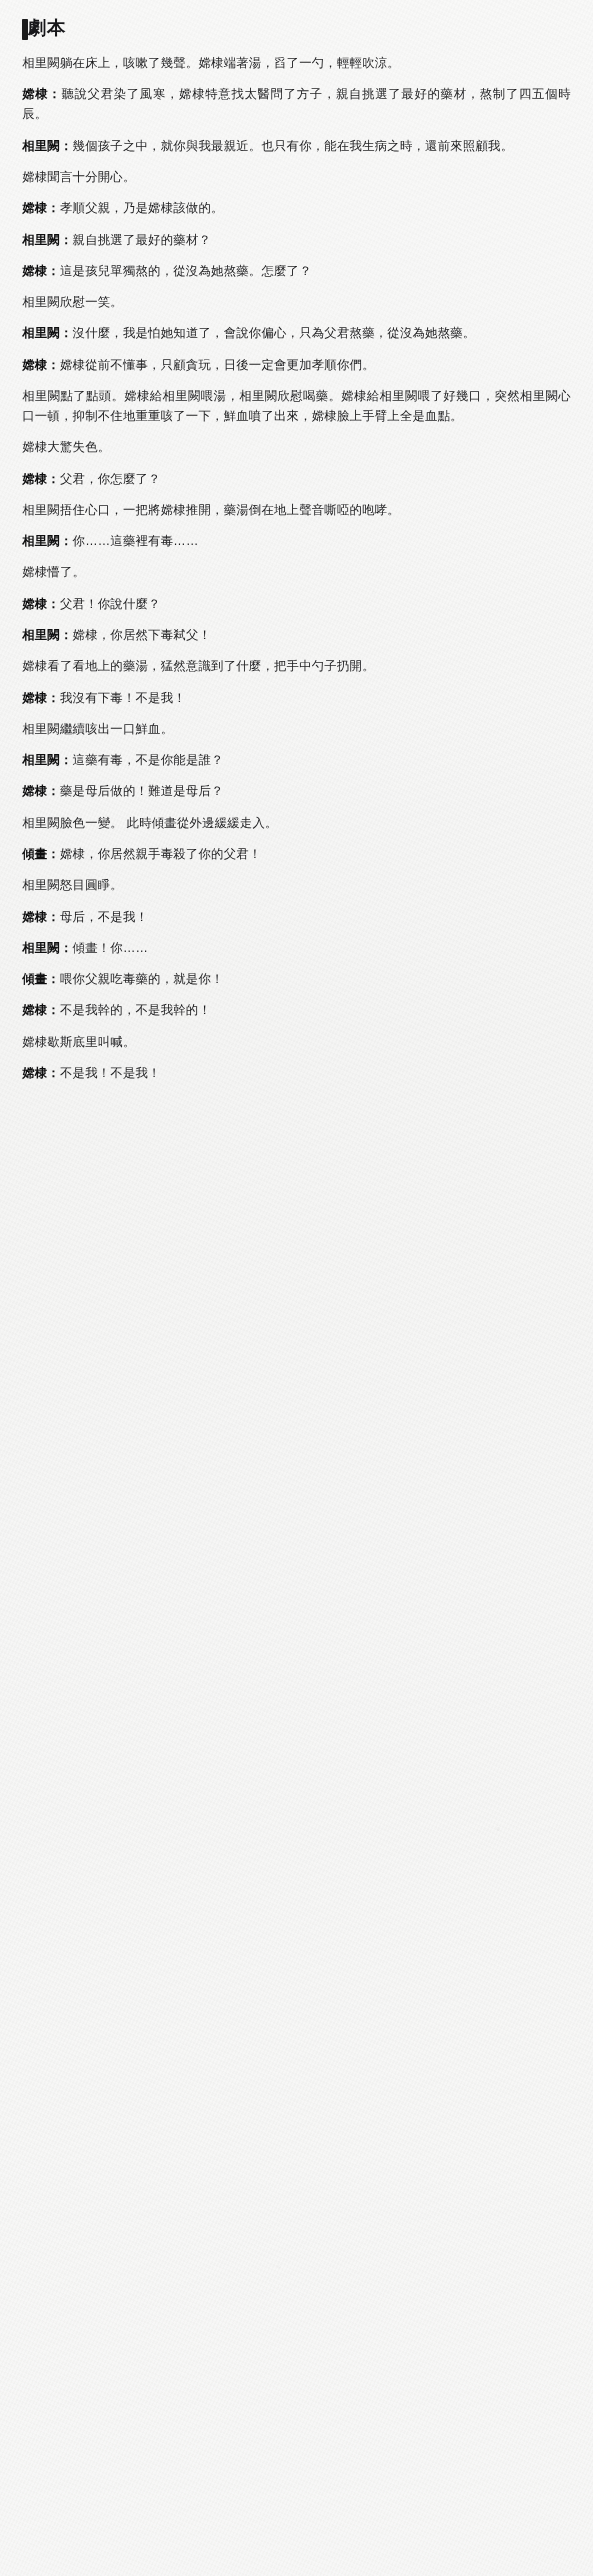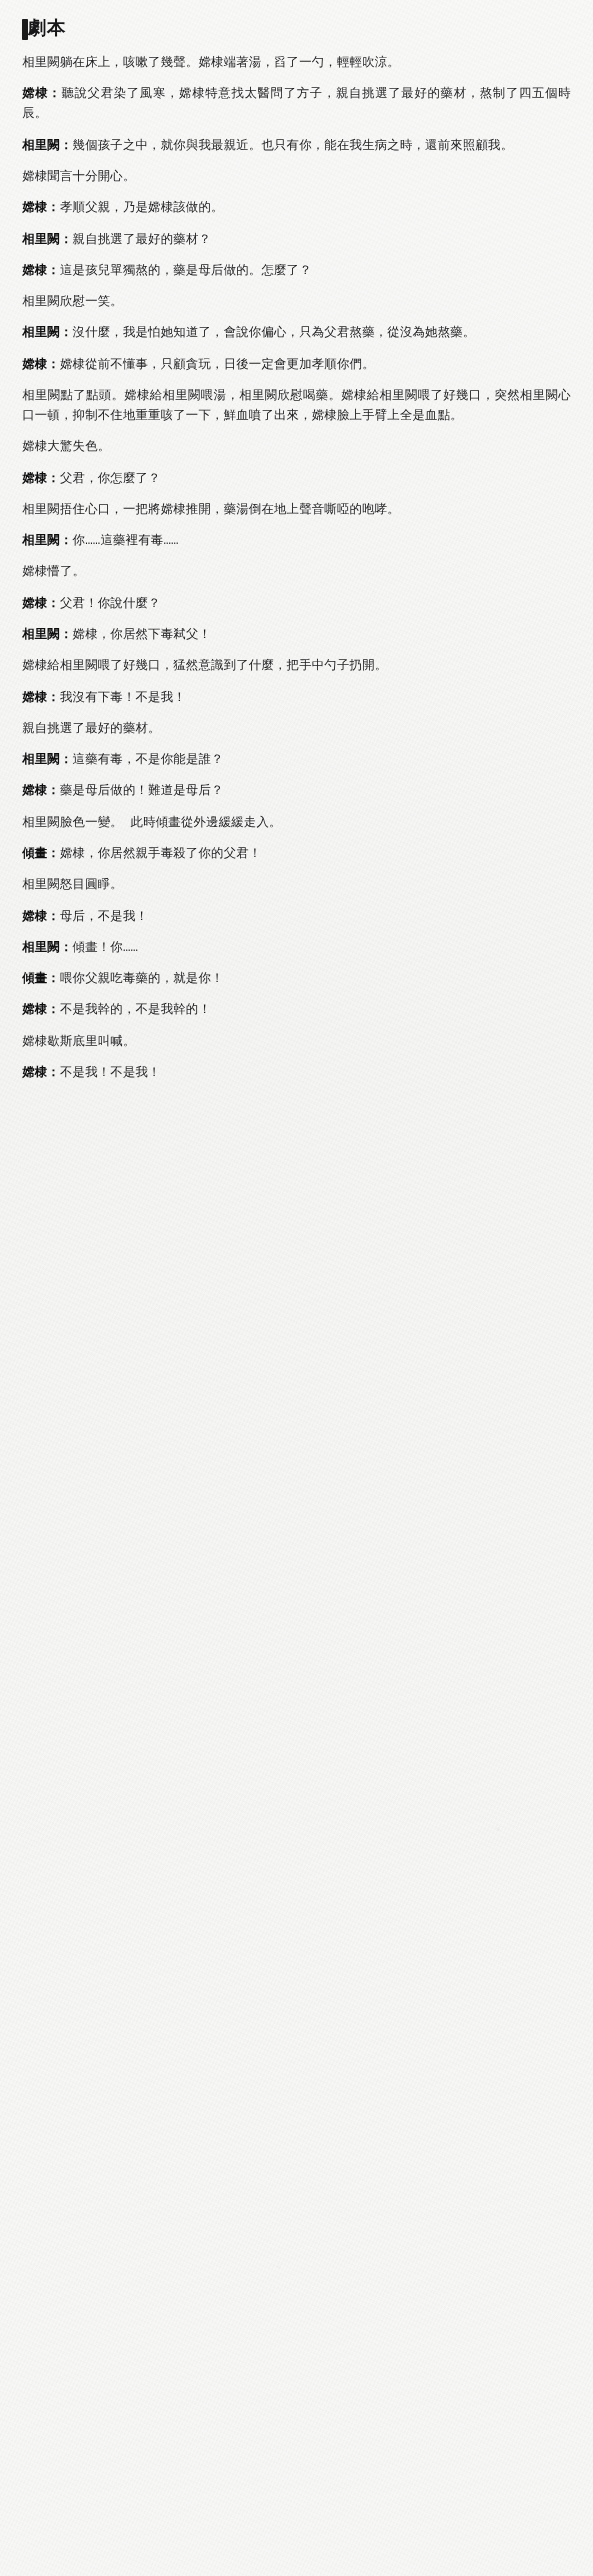--- a/index.html
+++ b/index.html
@@ -52,21 +52,20 @@
   }
   .header-title {
     font-size: 18.4px;
     font-weight: bold;
     color: #17171a;
     letter-spacing: 0.8px;
     line-height: 1;
   }
   .script {
     padding: 0 3.2px;
-    font-family: Liberation Mono, monospace;
   }
   .line {
     font-size: 12.4px;
     line-height: 1.62;
     color: #1d1d1f;
     margin: 0 0 11.2px 0;
     letter-spacing: 0.2px;
     text-align: justify;
   }
   .line .speaker {
@@ -88,35 +87,35 @@
       <span class="header-title">劇本</span>
     </div>
 
     <div class="script">
         <p class="line narration"><span>相里闕躺在床上，咳嗽了幾聲。嫦棣端著湯，舀了一勺，輕輕吹涼。</span></p>
         <p class="line dialogue"><span class="speaker">嫦棣：</span><span>聽說父君染了風寒，嫦棣特意找太醫問了方子，親自挑選了最好的藥材，熬制了四五個時辰。</span></p>
         <p class="line dialogue"><span class="speaker">相里闕：</span><span>幾個孩子之中，就你與我最親近。也只有你，能在我生病之時，還前來照顧我。</span></p>
         <p class="line narration"><span>嫦棣聞言十分開心。</span></p>
         <p class="line dialogue"><span class="speaker">嫦棣：</span><span>孝順父親，乃是嫦棣該做的。</span></p>
         <p class="line dialogue"><span class="speaker">相里闕：</span><span>親自挑選了最好的藥材？</span></p>
-        <p class="line dialogue"><span class="speaker">嫦棣：</span><span>這是孩兒單獨熬的，藥是母后做的。怎麼了？</span></p>
+        <p class="line dialogue"><span class="speaker">嫦棣：</span><span>這是孩兒單獨熬的，從沒為她熬藥。怎麼了？</span></p>
         <p class="line narration"><span>相里闕欣慰一笑。</span></p>
         <p class="line dialogue"><span class="speaker">相里闕：</span><span>沒什麼，我是怕她知道了，會說你偏心，只為父君熬藥，從沒為她熬藥。</span></p>
         <p class="line dialogue"><span class="speaker">嫦棣：</span><span>嫦棣從前不懂事，只顧貪玩，日後一定會更加孝順你們。</span></p>
         <p class="line narration"><span>相里闕點了點頭。嫦棣給相里闕喂湯，相里闕欣慰喝藥。嫦棣給相里闕喂了好幾口，突然相里闕心口一頓，抑制不住地重重咳了一下，鮮血噴了出來，嫦棣臉上手臂上全是血點。</span></p>
         <p class="line narration"><span>嫦棣大驚失色。</span></p>
         <p class="line dialogue"><span class="speaker">嫦棣：</span><span>父君，你怎麼了？</span></p>
         <p class="line narration"><span>相里闕捂住心口，一把將嫦棣推開，藥湯倒在地上聲音嘶啞的咆哮。</span></p>
         <p class="line dialogue"><span class="speaker">相里闕：</span><span>你……這藥裡有毒……</span></p>
         <p class="line narration"><span>嫦棣懵了。</span></p>
         <p class="line dialogue"><span class="speaker">嫦棣：</span><span>父君！你說什麼？</span></p>
         <p class="line dialogue"><span class="speaker">相里闕：</span><span>嫦棣，你居然下毒弒父！</span></p>
-        <p class="line narration"><span>嫦棣給相里闕喂了好幾口，猛然意識到了什麼，把手中勺子扔開。</span></p>
+        <p class="line narration"><span>嫦棣看了看地上的藥湯，猛然意識到了什麼，把手中勺子扔開。</span></p>
         <p class="line dialogue"><span class="speaker">嫦棣：</span><span>我沒有下毒！不是我！</span></p>
-        <p class="line narration"><span>親自挑選了最好的藥材。</span></p>
+        <p class="line narration"><span>相里闕繼續咳出一口鮮血。</span></p>
         <p class="line dialogue"><span class="speaker">相里闕：</span><span>這藥有毒，不是你能是誰？</span></p>
         <p class="line dialogue"><span class="speaker">嫦棣：</span><span>藥是母后做的！難道是母后？</span></p>
         <p class="line narration"><span>相里闕臉色一變。 此時傾畫從外邊緩緩走入。</span></p>
         <p class="line dialogue"><span class="speaker">傾畫：</span><span>嫦棣，你居然親手毒殺了你的父君！</span></p>
         <p class="line narration"><span>相里闕怒目圓睜。</span></p>
         <p class="line dialogue"><span class="speaker">嫦棣：</span><span>母后，不是我！</span></p>
         <p class="line dialogue"><span class="speaker">相里闕：</span><span>傾畫！你……</span></p>
         <p class="line dialogue"><span class="speaker">傾畫：</span><span>喂你父親吃毒藥的，就是你！</span></p>
         <p class="line dialogue"><span class="speaker">嫦棣：</span><span>不是我幹的，不是我幹的！</span></p>
         <p class="line narration"><span>嫦棣歇斯底里叫喊。</span></p>

